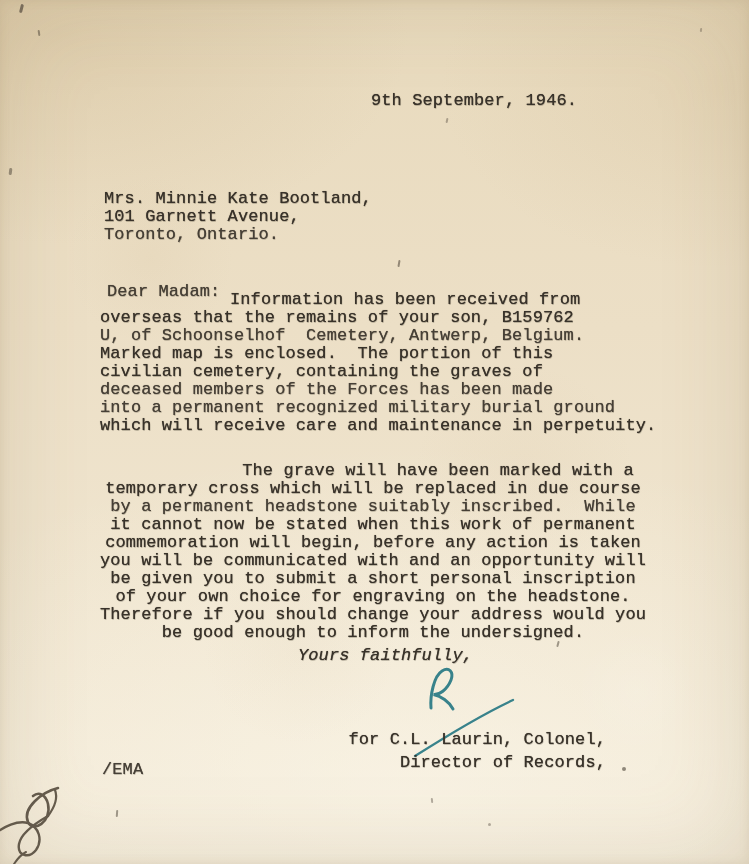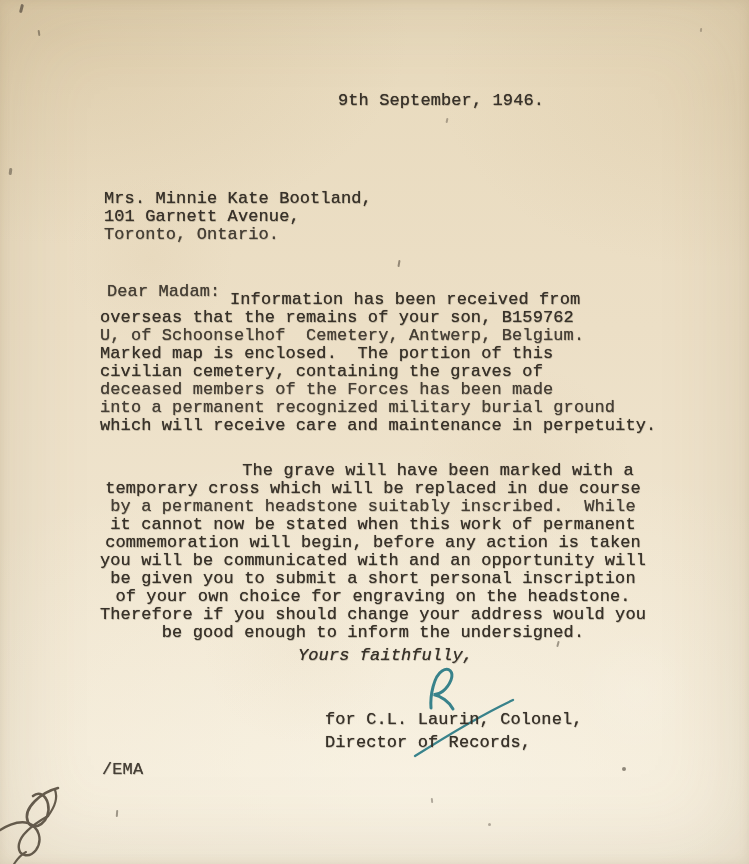--- a/index.html
+++ b/index.html
@@ -31,34 +31,34 @@
     text-shadow:0 0 .7px rgba(52,44,33,.85), .5px .5px 0 rgba(52,44,33,.22);
     letter-spacing:.1px;
   }
   .block{position:absolute;}
   .block .bline{
     white-space:pre;font-size:17px;line-height:18px;color:#38322a;
     text-shadow:0 0 .7px rgba(52,44,33,.85), .5px .5px 0 rgba(52,44,33,.22);
     letter-spacing:.1px;
   }
   .indent{padding-left:130px;}
-  .signoff{text-align:left;}
+  .signoff{text-align:right;margin-top:20px;}
   .signoff .bline{line-height:23px;}
   .faded{opacity:.92;}
   .speck{position:absolute;background:#4a4136;border-radius:2px;pointer-events:none;}
   .dot{border-radius:50%;}
   svg{position:absolute;overflow:visible;}
 </style>
 </head>
 <body>
 
 <div class="page">
   <div class="tex"></div>
 
-  <div class="line" style="left:338px;top:92px;">9th September, 1946.</div>
+  <div class="line" style="left:371px;top:92px;">9th September, 1946.</div>
 
   <div class="block" style="left:104px;top:190px;">
     <div class="bline">Mrs. Minnie Kate Bootland,</div>
     <div class="bline">101 Garnett Avenue,</div>
     <div class="bline faded">Toronto, Ontario.</div>
   </div>
 
   <div class="line faded" style="left:107px;top:257px;margin-top:26px;">Dear Madam:</div>
 
   <div class="block" style="left:100px;top:291px;">

